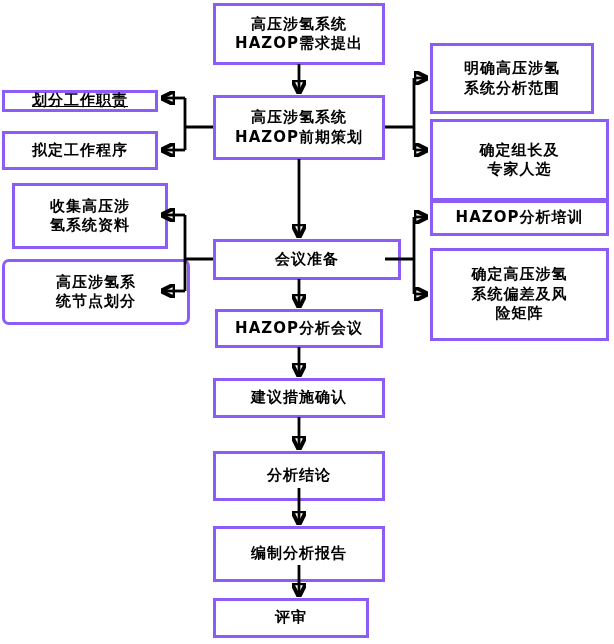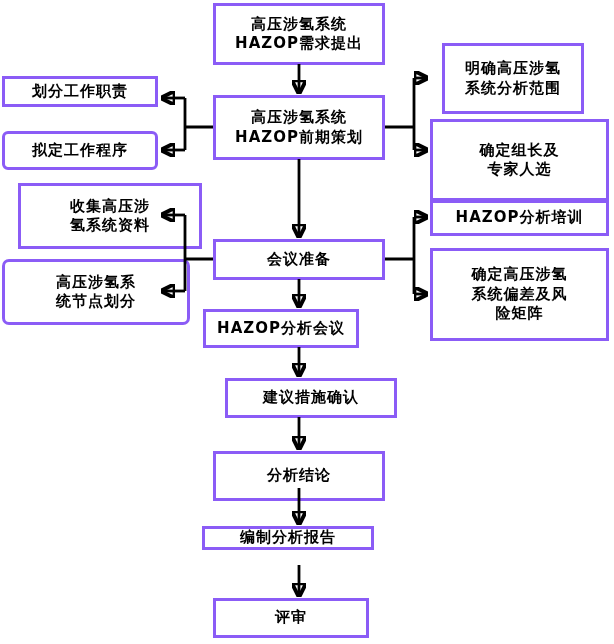--- a/index.html
+++ b/index.html
@@ -27,33 +27,33 @@
     text-align: center;
     white-space: pre-line;
     font-weight: bold;
     font-size: 15px;
     line-height: 1.3;
     letter-spacing: 1px;
   }
   
   #b-requirement { left: 213px; top: 3px;   width: 172px; height: 62px; }
   #b-planning    { left: 213px; top: 95px;  width: 172px; height: 65px; }
-  #b-prep        { left: 213px; top: 239px; width: 172px; height: 41px; }
-  #b-meeting     { left: 203px; top: 309px; width: 156px; height: 39px; }
-  #b-measures    { left: 225px; top: 378px; width: 172px; height: 40px; }
+  #b-prep        { left: 213px; top: 239px; width: 188px; height: 41px; }
+  #b-meeting     { left: 215px; top: 309px; width: 168px; height: 39px; }
+  #b-measures    { left: 213px; top: 378px; width: 172px; height: 40px; }
   #b-conclusion  { left: 213px; top: 451px; width: 172px; height: 50px; }
-  #b-report      { left: 202px; top: 526px; width: 172px; height: 24px; }
+  #b-report      { left: 213px; top: 526px; width: 172px; height: 56px; }
   #b-review      { left: 213px; top: 598px; width: 156px; height: 40px; }
   
-  #b-duties      { left: 2px;   top: 76px;  width: 156px; height: 31px; }
-  #b-procedure   { left: 2px;   top: 131px; width: 156px; height: 39px; border-radius: 6px; }
-  #b-collect     { left: 18px;   top: 183px; width: 184px; height: 66px; }
+  #b-duties      { left: 2px;   top: 90px;  width: 156px; height: 22px; text-decoration: underline; }
+  #b-procedure   { left: 2px;   top: 131px; width: 156px; height: 39px; }
+  #b-collect     { left: 12px;   top: 183px; width: 156px; height: 66px; }
   #b-nodes       { left: 2px;   top: 259px; width: 188px; height: 66px; border-radius: 7px; }
   
-  #b-scope       { left: 430px; top: 43px;  width: 142px; height: 71px; margin-left: 12px; }
+  #b-scope       { left: 430px; top: 43px;  width: 164px; height: 71px; }
   #b-leader      { left: 430px; top: 119px; width: 179px; height: 82px; }
   #b-training    { left: 430px; top: 200px; width: 179px; height: 36px; }
   #b-matrix      { left: 430px; top: 248px; width: 179px; height: 93px; }
 
   .connectors {
     position: absolute;
     left: 0;
     top: 0;
     pointer-events: none;
   }

